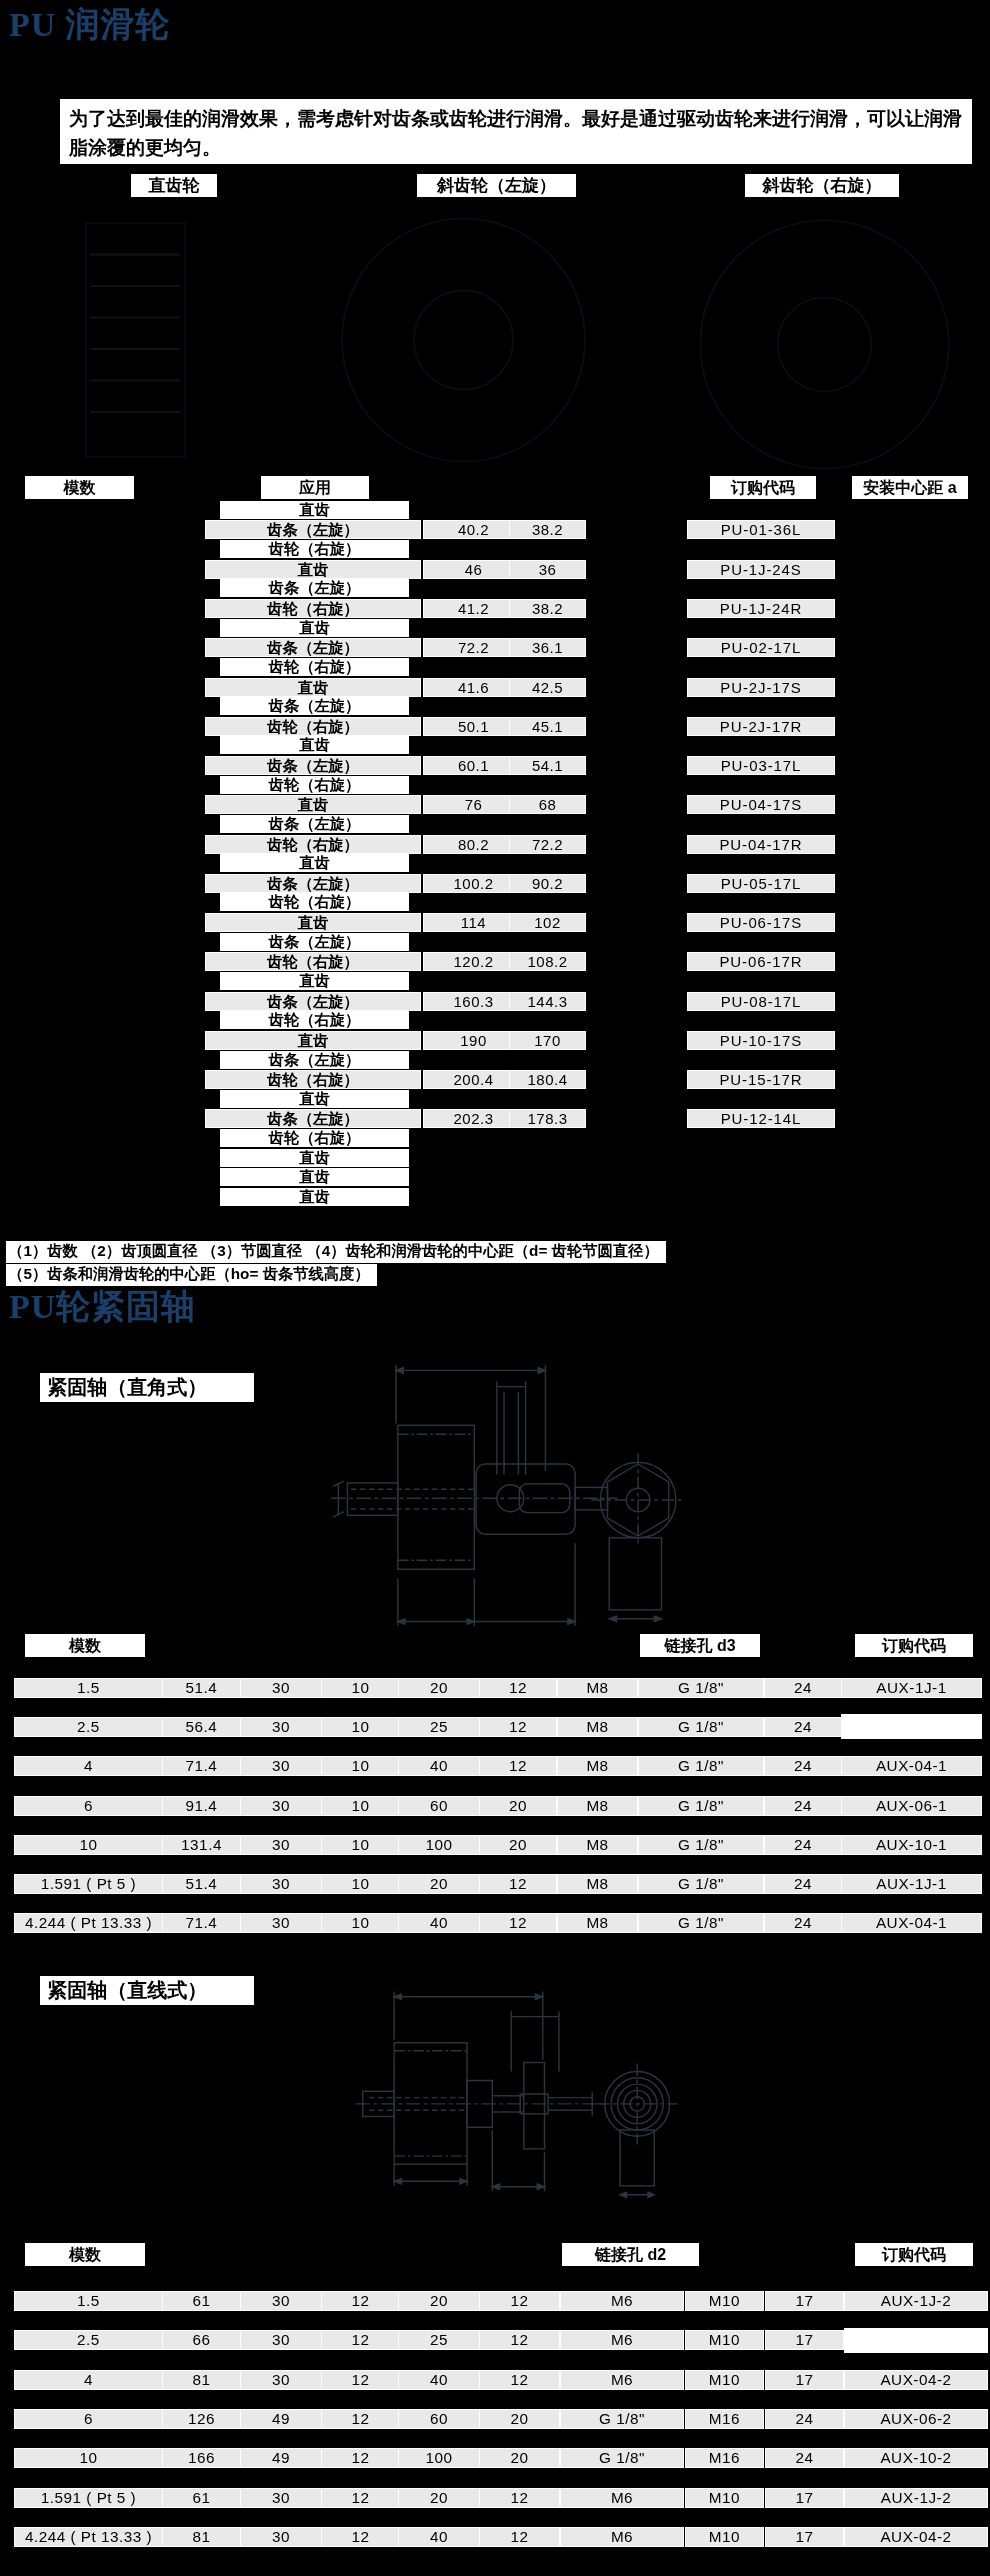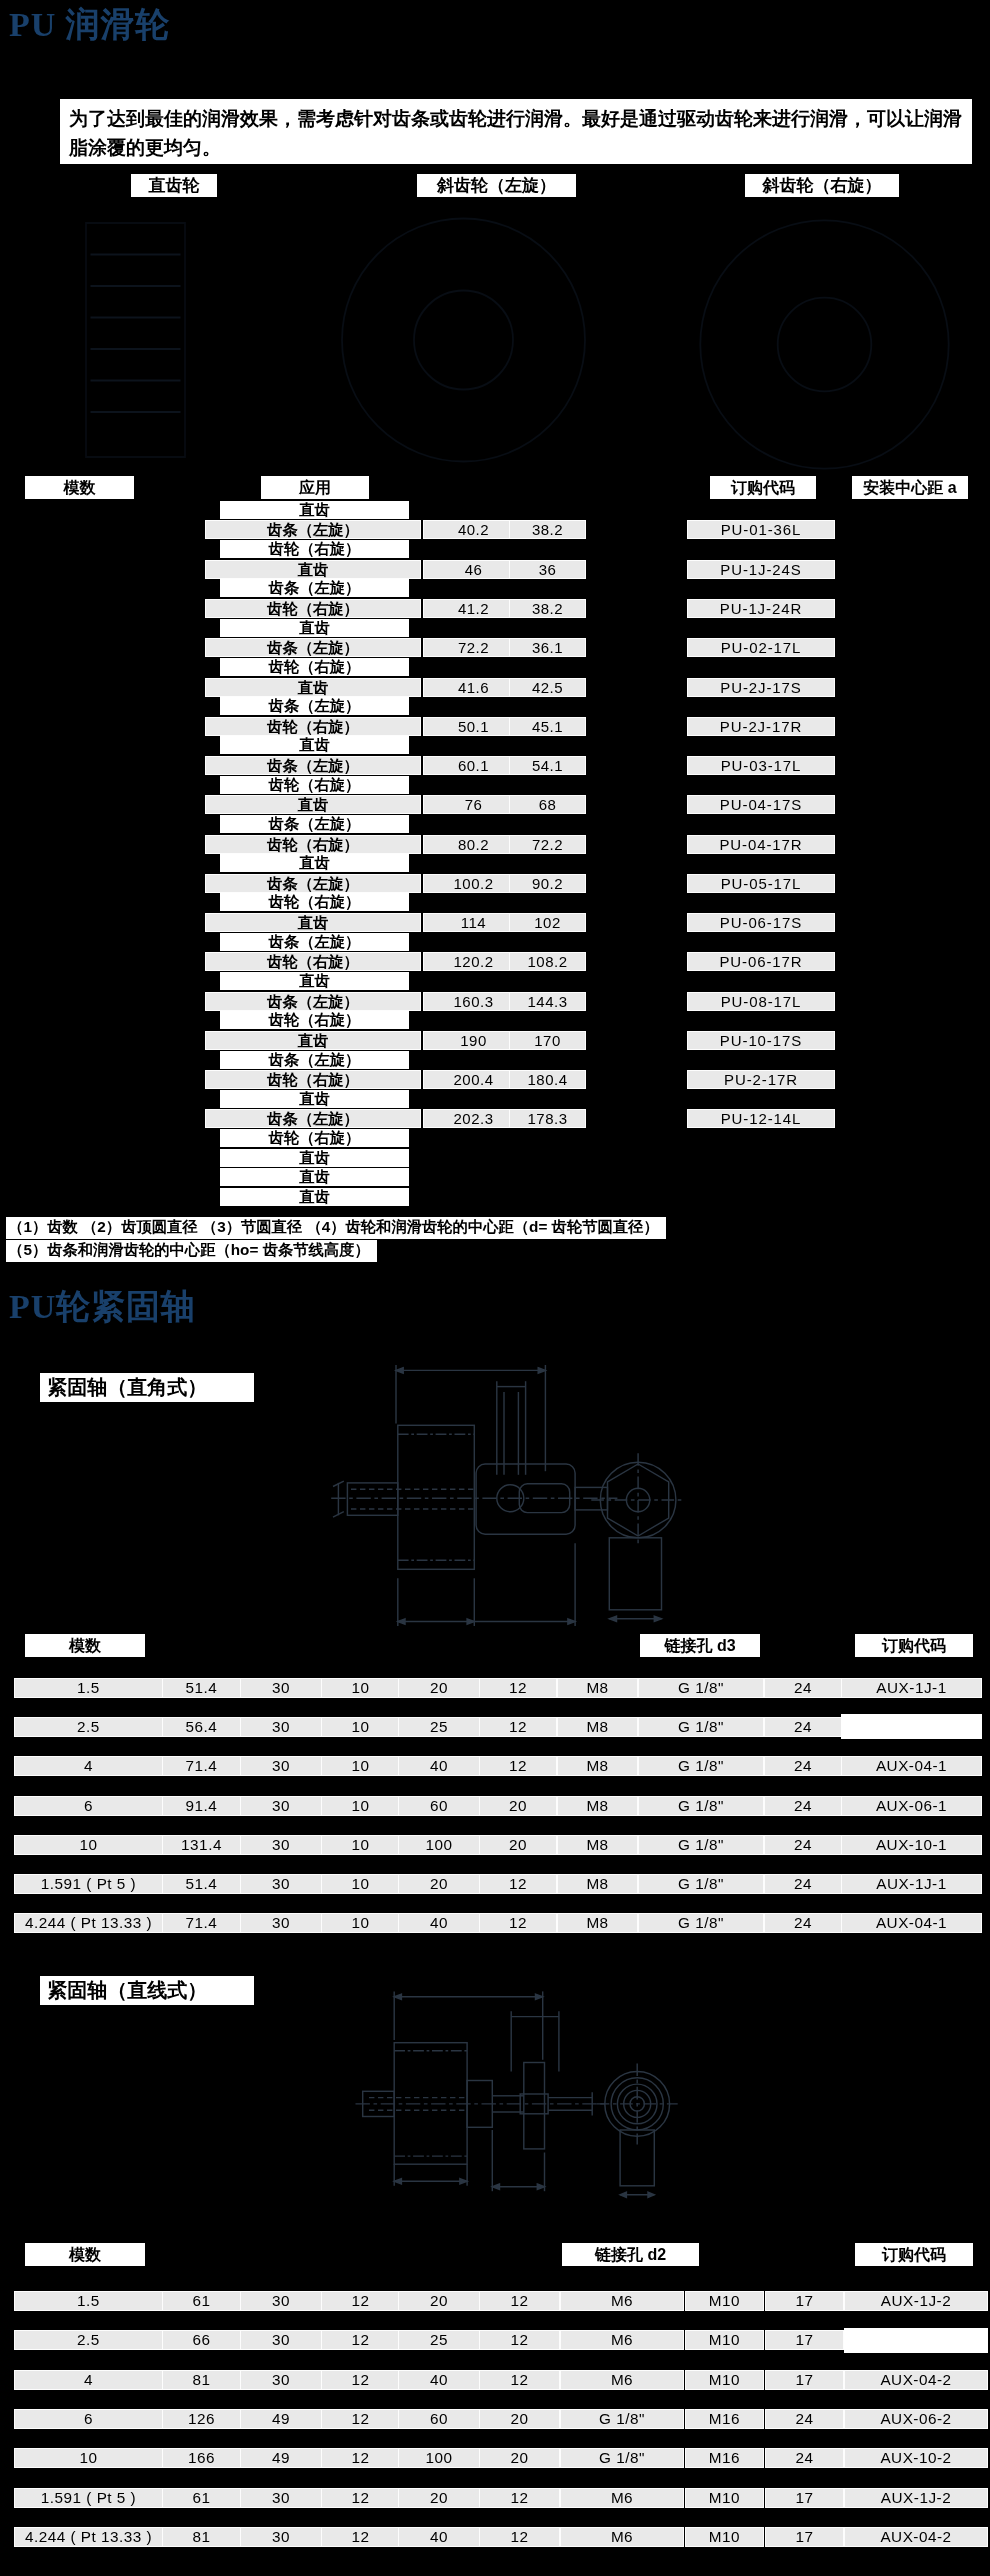--- a/index.html
+++ b/index.html
@@ -24,21 +24,21 @@
   .mlabel{position:absolute;left:220px;width:189px;height:18px;background:#fff;
           font-weight:700;font-size:15.3px;line-height:18px;text-align:center;}
   .mval{position:absolute;height:17px;background:#e9e9e9;border:0.9px solid #fdfdfd;
         font-size:15px;line-height:17px;text-align:center;letter-spacing:0.5px;}
   .mv1{left:423px;width:83px;padding-left:8px;} .mv2{left:509px;width:75px;}
   .mcode{left:687px;width:146px;letter-spacing:0.9px;}
   .fcell{position:absolute;height:18px;background:#e9e9e9;border:0.9px solid #fdfdfd;
          font-size:15.3px;line-height:18px;text-align:center;letter-spacing:0.5px;}
   .blankcode{background:#fff;border:0.9px solid #fff;}
   .footnote{position:absolute;left:6.3px;background:#fff;font-weight:700;font-size:15.3px;
-            line-height:20px;padding:0 7.2px 1.8px 1.8px;white-space:nowrap;}
+            line-height:20px;padding:0 7.2px 1.8px 1.8px;white-space:nowrap;margin-top:24px;}
   .seclabel{position:absolute;left:40px;width:207px;height:29px;background:#fff;
             font-weight:700;font-size:20px;line-height:29px;text-align:left;padding-left:7.2px;}
   svg{display:block;}
 </style>
 </head>
 <body>
 
 <div class="page">
 
   <div class="title" style="top:1.8px;">PU 润滑轮</div>
@@ -211,21 +211,21 @@
     <div class="mval mv2">170</div>
     <div class="mval mcode">PU-10-17S</div>
   </div>
       <div class="mrow" style="top: 1051px;">
     <div class="mlabel">齿条（左旋）</div>
   </div>
       <div class="mrow" style="top: 1070px;">
     <div class="mband">齿轮（右旋）</div>
     <div class="mval mv1">200.4</div>
     <div class="mval mv2">180.4</div>
-    <div class="mval mcode">PU-2-17R</div>
+    <div class="mval mcode">PU-15-17R</div>
   </div>
       <div class="mrow" style="top: 1090px;">
     <div class="mlabel">直齿</div>
   </div>
       <div class="mrow" style="top: 1109px;">
     <div class="mband">齿条（左旋）</div>
     <div class="mval mv1">202.3</div>
     <div class="mval mv2">178.3</div>
     <div class="mval mcode">PU-12-14L</div>
   </div>

